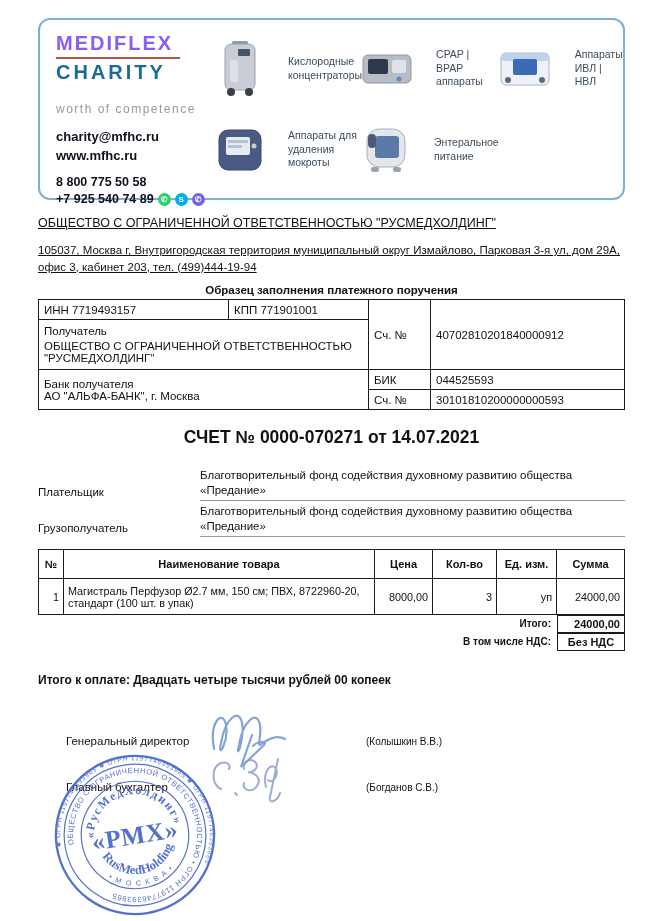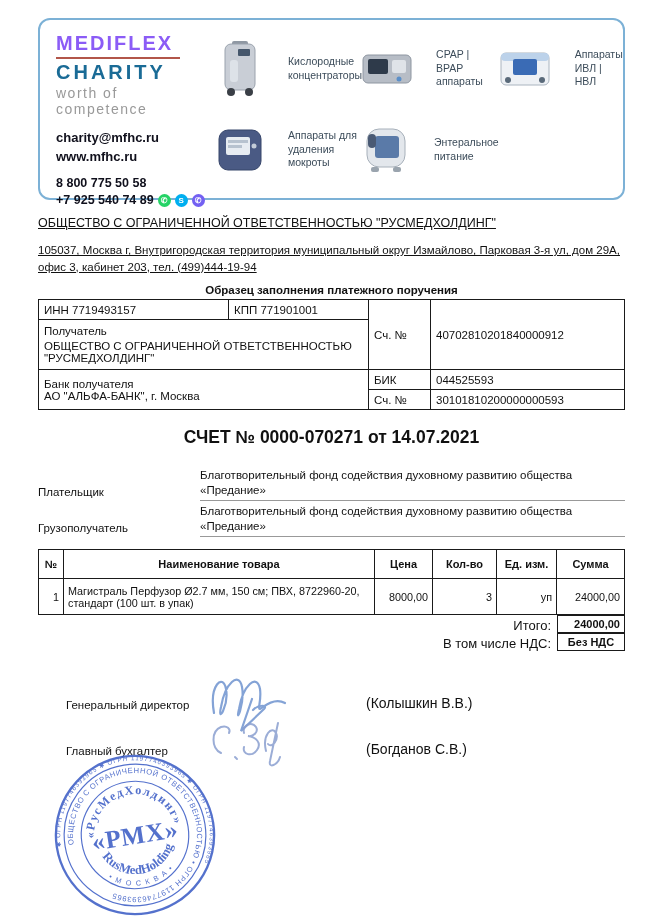--- a/index.html
+++ b/index.html
@@ -5,21 +5,21 @@
   html,body{margin:0;padding:0;width:659px;height:921px;overflow:hidden;background:#fff;}
   body{font-family:"Liberation Sans", sans-serif;color:#111;position:relative;font-size:11.5px;}
   .page{padding:18px 34px 0 38px;}
 
   
   .banner{border:2px solid #7cb1d6;border-radius:12px;height:182px;display:flex;padding:8px 10px;box-sizing:border-box;}
   .logo-col{width:150px;flex:0 0 150px;padding:4px 0 0 6px;}
   .logo-l1{font-size:20px;font-weight:bold;letter-spacing:2px;color:#8b5cf6;}
   .logo-rule{height:2px;background:#b2564a;width:124px;margin:2px 0 2px 0;}
   .logo-l2{font-size:20px;font-weight:bold;letter-spacing:3px;color:#1a6b96;}
-  .tagline{font-size:14px;color:#999;letter-spacing:1.5px;margin-top:1px;}
+  .tagline{font-size:12px;color:#999;letter-spacing:1.5px;margin-top:18px;}
   .webline{font-size:13px;font-weight:bold;color:#10101c;margin-top:12px;line-height:1.45;}
   .phones{font-size:12.5px;font-weight:bold;color:#10101c;margin-top:8px;line-height:1.4;}
   .phone2row{display:flex;align-items:center;gap:3px;}
   .msgr{display:inline-flex;width:13px;height:13px;border-radius:50%;color:#fff;font-size:8px;align-items:center;justify-content:center;margin-left:1px;}
   .wa{background:#25D366;} .sk{background:#00AFF0;} .vb{background:#7360F2;}
   .products{flex:1;display:grid;grid-template-columns:1fr 1fr 1fr;grid-template-rows:1fr 1fr;padding-left:10px;}
   .product{display:flex;align-items:center;gap:24px;}
   .product .plabel{font-size:10.5px;color:#3c4c5a;line-height:1.3;max-width:92px;}
   .picon{flex:0 0 48px;display:flex;justify-content:center;}
 
@@ -40,31 +40,31 @@
   .inv-title{text-align:center;font-weight:bold;font-size:17.5px;margin:17px 0 20px 0;}
   .party-row{display:flex;align-items:flex-end;margin-bottom:3px;}
   .party-label{flex:0 0 162px;font-size:11.5px;padding-bottom:3px;}
   .party-value{flex:1;font-size:11.5px;line-height:1.3;border-bottom:1px solid #999;padding-bottom:2px;}
 
   table.items{border-collapse:collapse;width:100%;margin-top:12px;table-layout:fixed;}
   table.items th{border:1px solid #1a1a1a;font-size:11px;font-weight:bold;padding:8px 2px;text-align:center;}
   table.items td{border:1px solid #1a1a1a;font-size:10.8px;padding:2px 4px;vertical-align:middle;}
   td.num,td.rt{text-align:right;}
   .totals-row{display:flex;justify-content:flex-end;align-items:stretch;}
-  .totals-label{font-weight:normal;font-size:13px;padding:3px 6px 0 0;}
+  .totals-label{font-weight:bold;font-size:10px;padding:3px 6px 0 0;}
   .totals-value{flex:0 0 68px;box-sizing:border-box;border:1px solid #1a1a1a;font-weight:bold;font-size:11px;padding:2px 4px;}
   .totals-value.rt{text-align:right;} .totals-value.ct{text-align:center;}
   .words{margin-top:22px;font-weight:bold;font-size:12px;}
 
   
   .sigs{margin-top:38px;padding-left:28px;position:relative;}
   .sig-row{display:flex;align-items:flex-end;height:22px;}
   .sig-row + .sig-row{margin-top:24px;}
   .sig-role{flex:0 0 300px;font-size:11.5px;}
-  .sig-name{font-size:14px;margin-top:29px;}
+  .sig-name{font-size:10px;margin-top:29px;}
   .sig-svg{position:absolute;pointer-events:none;}
   #sig1{left:168px;top:-20px;} #sig2{left:166px;top:28px;}
 
   .stamp{position:absolute;left:52px;top:752px;width:166px;height:166px;}
 </style>
 </head>
 <body>
 
 <div class="page">
 
@@ -235,20 +235,21 @@
     </table>
   <div class="totals-row">
     <div class="totals-label">Итого:</div>
     <div class="totals-value rt">24000,00</div>
   </div>
   <div class="totals-row">
     <div class="totals-label">В том числе НДС:</div>
     <div class="totals-value ct">Без НДС</div>
   </div>
 
+  <div class="words">Итого к оплате: Двадцать четыре тысячи рублей 00 копеек</div>
 
   <div class="sigs">
     <div class="sig-row">
       <div class="sig-role">Генеральный директор</div>
       <div class="sig-name">(Колышкин В.В.)</div>
     </div>
     <div class="sig-row">
       <div class="sig-role">Главный бухгалтер</div>
       <div class="sig-name">(Богданов С.В.)</div>
     </div>

